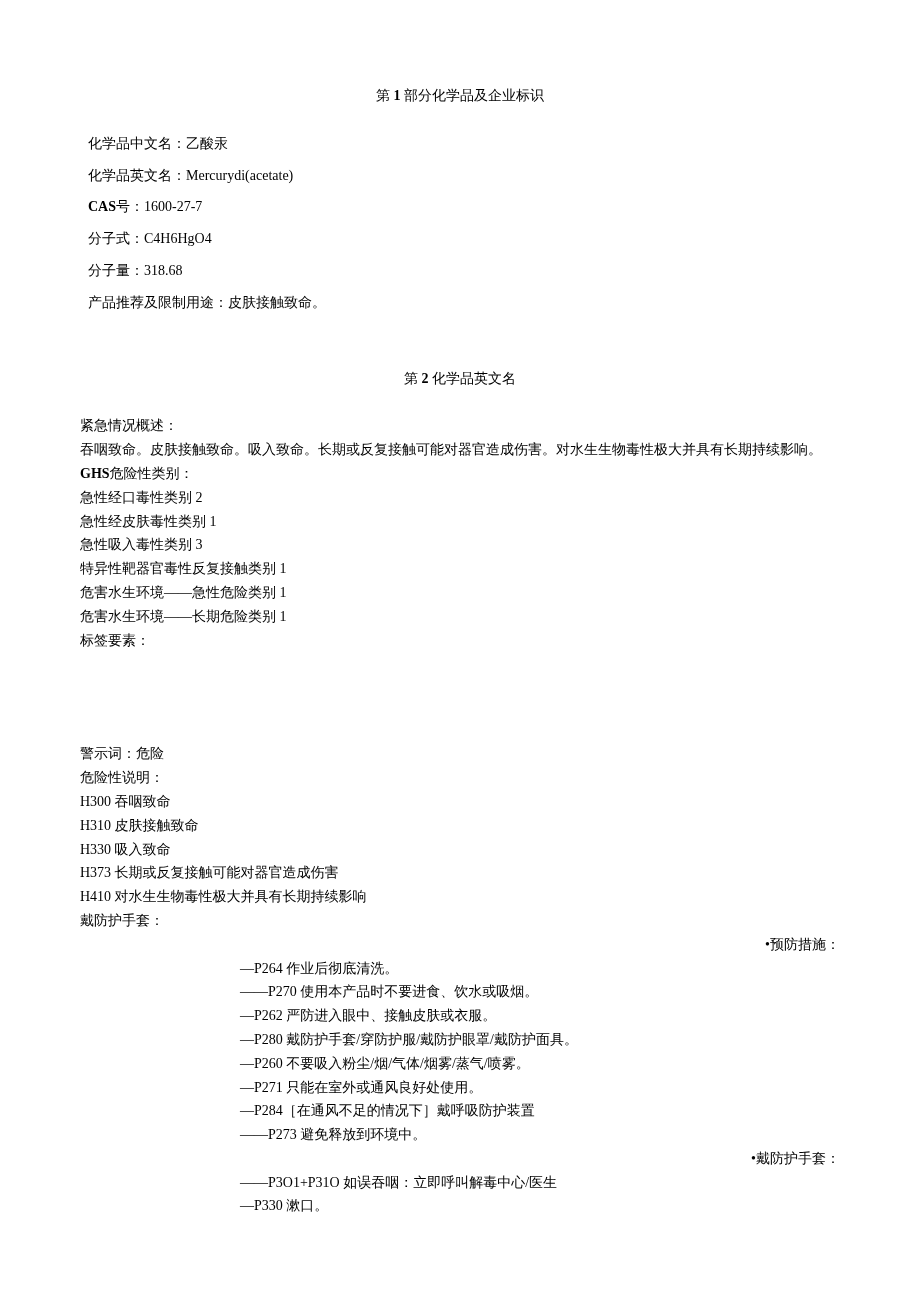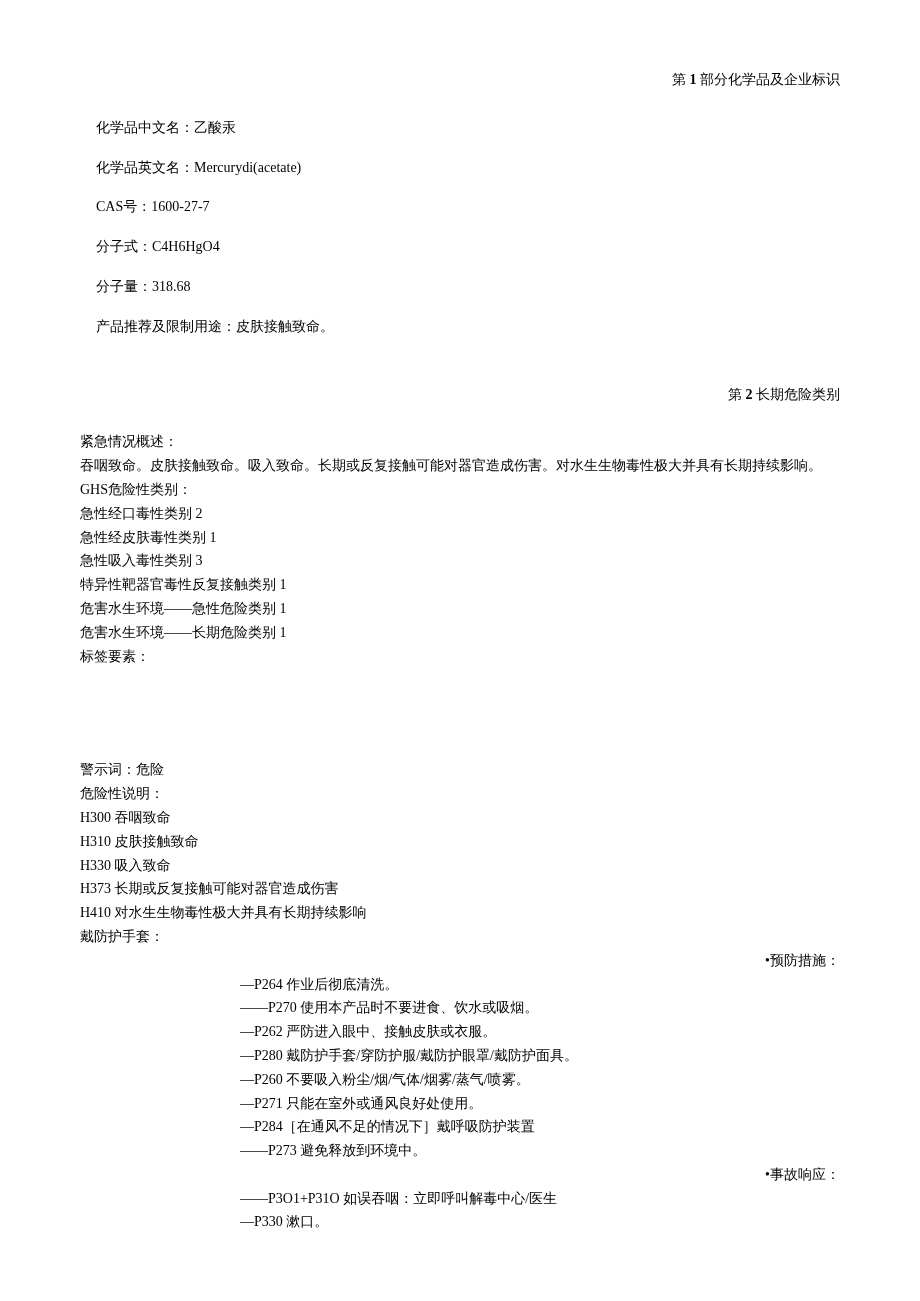--- a/index.html
+++ b/index.html
@@ -7,32 +7,32 @@
       font-size: 14px;
       line-height: 1.7;
       color: #000;
       background: #fff;
       margin: 0;
       padding: 60px 80px;
       width: 920px;
       box-sizing: border-box;
     }
     .section-title {
-      text-align: right;
-      margin: 8px 0 24px 0;
+      text-align: center;
+      margin: 24px 0 24px 0;
       font-weight: normal;
     }
     .section-title .num {
       font-weight: bold;
     }
     .field-line {
-      margin: 16px;
+      margin: 8px;
     }
     .bold-label {
-      font-weight: normal;
+      font-weight: bold;
     }
     .paragraph {
       margin: 0;
     }
     .indent-1 {
       padding-left: 100px;
       text-align: right;
     }
     .indent-2 {
       padding-left: 160px;
@@ -66,21 +66,21 @@
 <p class="field-line">
   <span>分子量：</span><span>318.68</span>
 </p>
 <p class="field-line">
   <span>产品推荐及限制用途：</span><span>皮肤接触致命。</span>
 </p>
 
 <div class="section-gap"></div>
 
 <div class="section-title">
-  <span>第</span><span class="num"> </span><span class="num">2</span><span class="num"> </span><span>长期危险类别</span>
+  <span>第</span><span class="num"> </span><span class="num">2</span><span class="num"> </span><span>化学品英文名</span>
 </div>
 
 <p class="paragraph">紧急情况概述：</p>
 <p class="paragraph">吞咽致命。皮肤接触致命。吸入致命。长期或反复接触可能对器官造成伤害。对水生生物毒性极大并具有长期持续影响。</p>
 
 <p class="paragraph">
   <span class="bold-label">GHS</span><span>危险性类别：</span>
 </p>
 <p class="paragraph">急性经口毒性类别 2</p>
 <p class="paragraph">急性经皮肤毒性类别 1</p>
@@ -109,15 +109,15 @@
 <p class="paragraph indent-1">•预防措施：</p>
 <p class="paragraph indent-2">—P264 作业后彻底清洗。</p>
 <p class="paragraph indent-2">——P270 使用本产品时不要进食、饮水或吸烟。</p>
 <p class="paragraph indent-2">—P262 严防进入眼中、接触皮肤或衣服。</p>
 <p class="paragraph indent-2">—P280 戴防护手套/穿防护服/戴防护眼罩/戴防护面具。</p>
 <p class="paragraph indent-2">—P260 不要吸入粉尘/烟/气体/烟雾/蒸气/喷雾。</p>
 <p class="paragraph indent-2">—P271 只能在室外或通风良好处使用。</p>
 <p class="paragraph indent-2">—P284［在通风不足的情况下］戴呼吸防护装置</p>
 <p class="paragraph indent-2">——P273 避免释放到环境中。</p>
 
-<p class="paragraph indent-1">•事故响应：</p>
+<p class="paragraph indent-1">•戴防护手套：</p>
 <p class="paragraph indent-2">——P3O1+P31O 如误吞咽：立即呼叫解毒中心/医生</p>
 <p class="paragraph indent-2">—P330 漱口。</p>
 
 </body></html>

